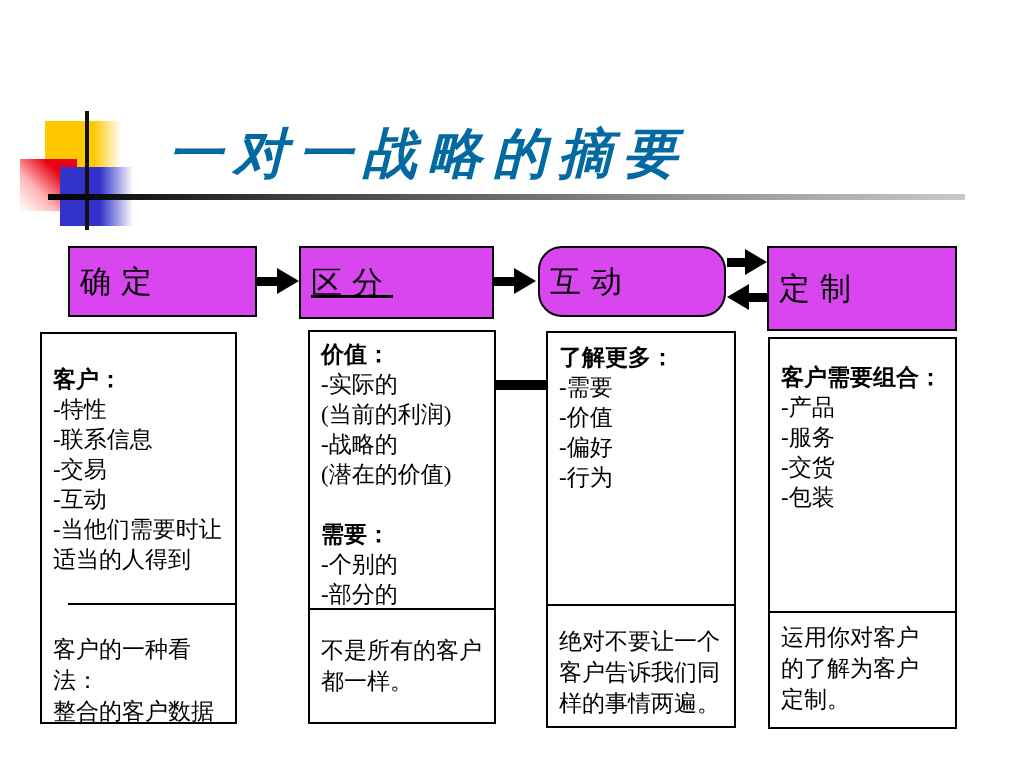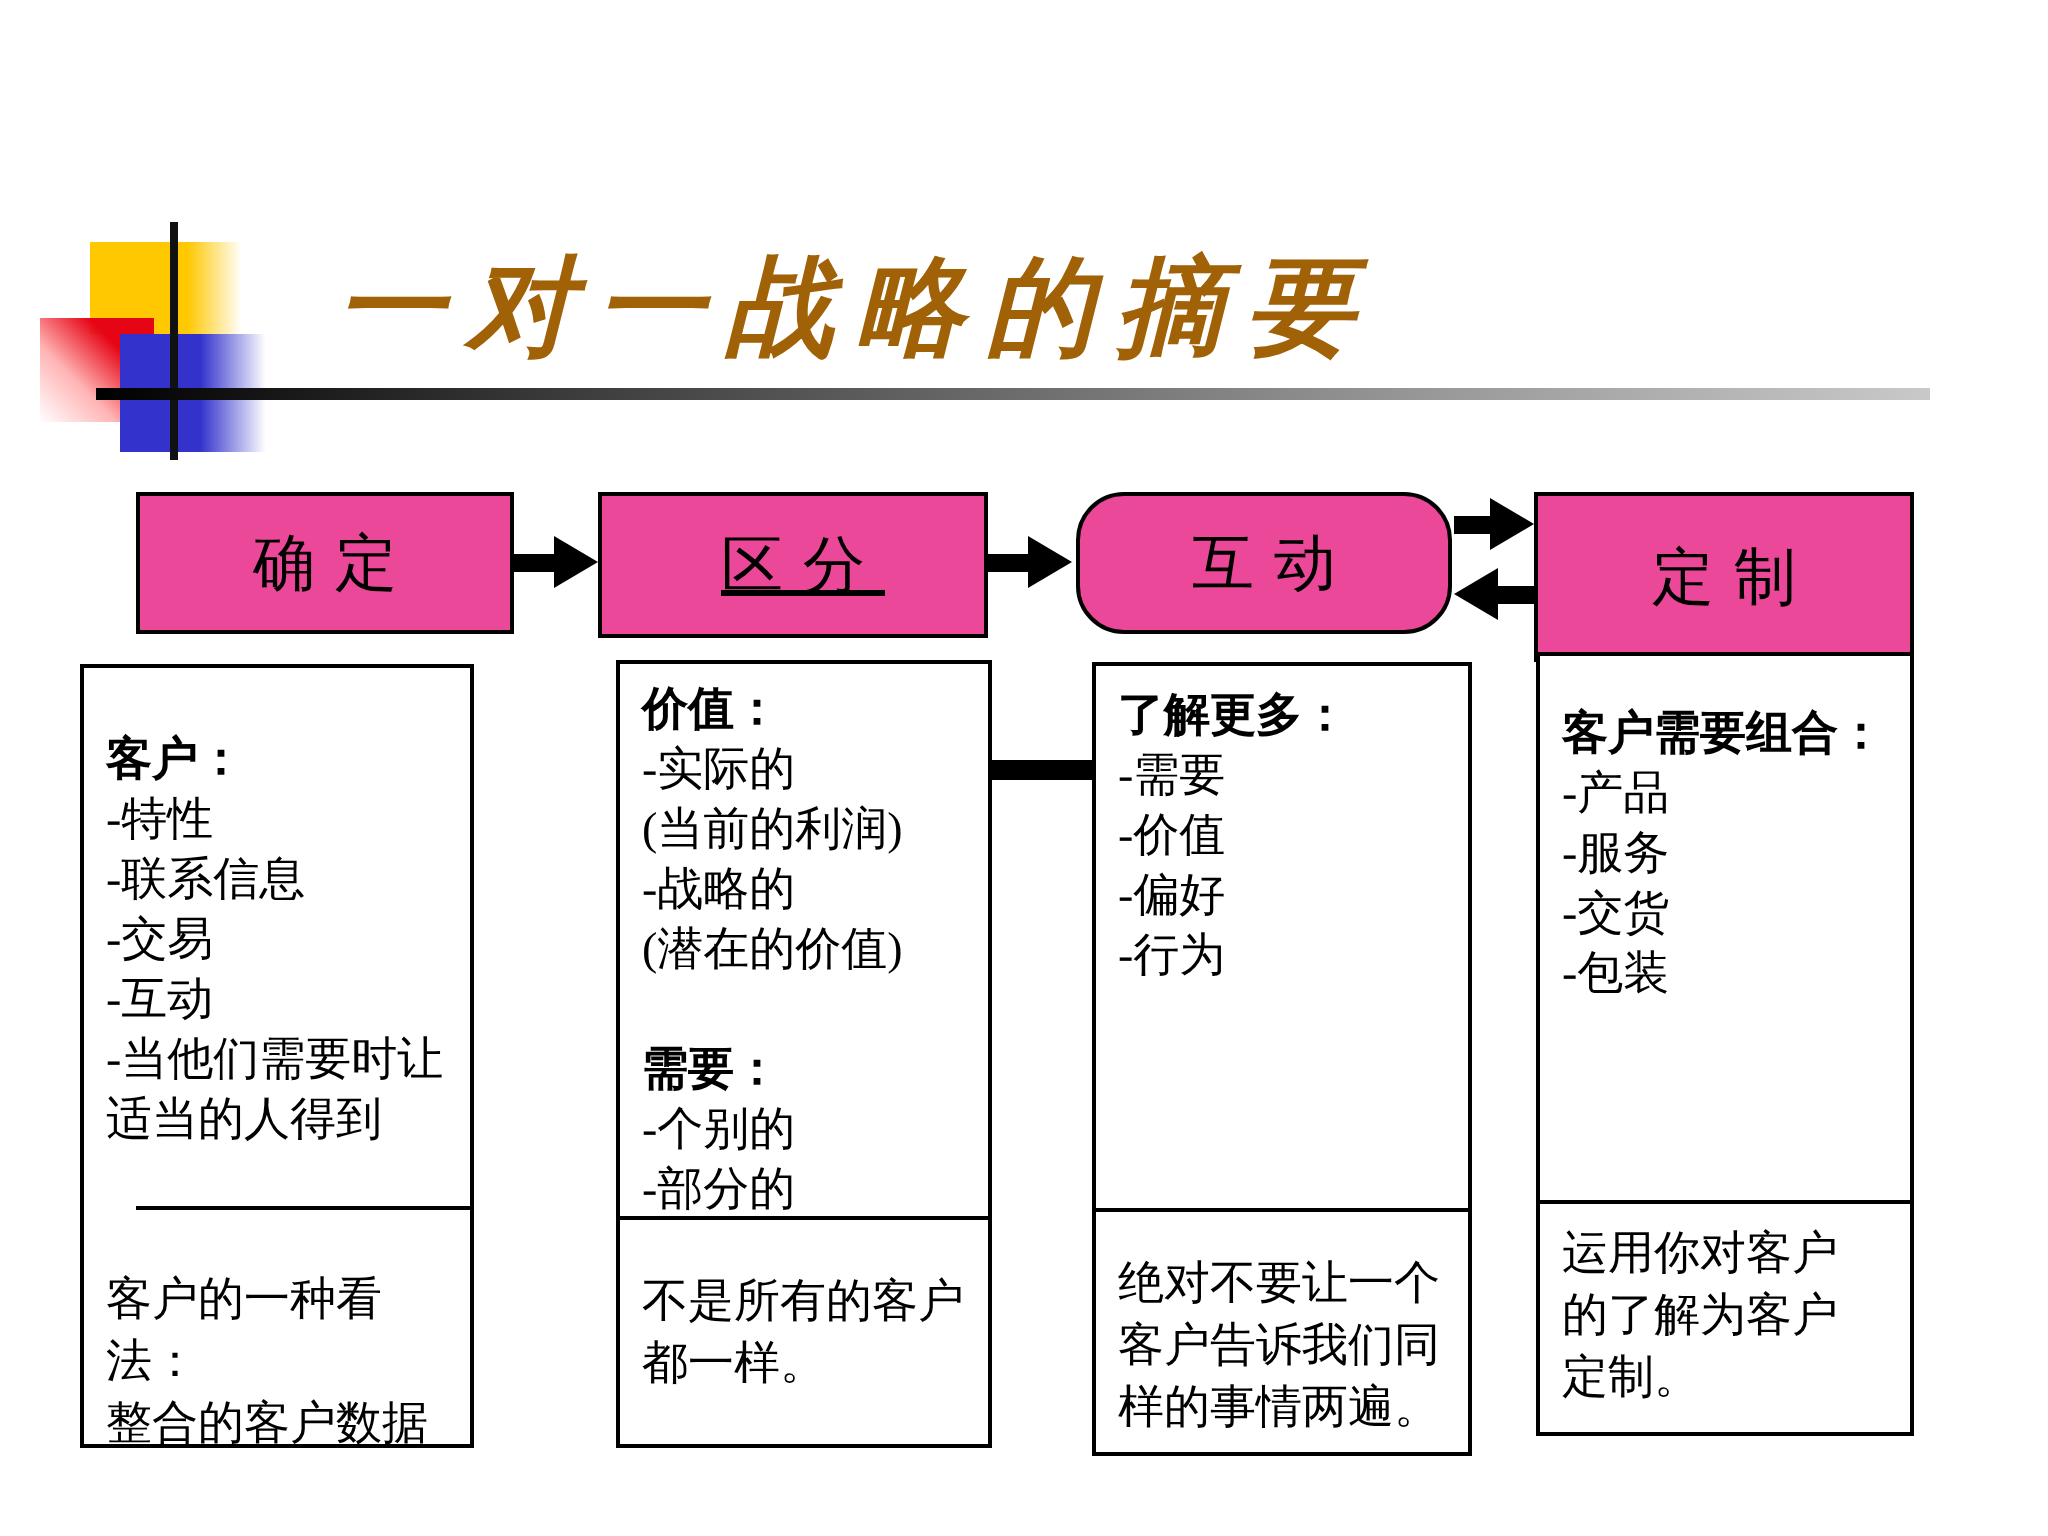--- a/index.html
+++ b/index.html
@@ -35,31 +35,31 @@
   .title-rule {
     left: 48px; top: 194px; width: 917px; height: 6px;
     background: linear-gradient(to right, #000000 0%, #3a3a3a 25%, #8a8a8a 65%, #c9c9c9 100%);
     z-index: 4;
   }
   .slide-title {
     left: 168px; top: 118px; width: 620px;
     margin: 0;
     font-size: 54px; font-weight: bold; font-style: italic;
     letter-spacing: 11px;
-    color: #a16207;
+    color: #0369a1;
     white-space: nowrap;
     z-index: 5;
   }
 
   
   .stage-box {
     border: 2px solid #000000;
-    background: #ec4899;
+    background: #d946ef;
     box-sizing: border-box;
-    display: flex; align-items: center; justify-content: center;
+    display: flex; align-items: center; justify-content: flex-start;
     font-size: 31px; letter-spacing: 10px;
     color: #000000;
     text-indent: 10px;
   }
   .sb1 { left: 68px;  top: 246px; width: 189px; height: 71px; }
   .sb2 { left: 299px; top: 246px; width: 195px; height: 73px; text-decoration: underline; }
   .sb3 { left: 538px; top: 246px; width: 188px; height: 71px; border-radius: 24px; }
   .sb4 { left: 767px; top: 246px; width: 190px; height: 85px; }
 
   
@@ -81,21 +81,21 @@
   
   .col {
     border: 2px solid #000000;
     background: #ffffff;
     box-sizing: border-box;
     font-size: 23px; line-height: 30px; color: #000000;
   }
   .c1 { left: 40px;  top: 332px; width: 197px; height: 392px; }
   .c2 { left: 308px; top: 330px; width: 188px; height: 394px; }
   .c3 { left: 546px; top: 331px; width: 190px; height: 397px; }
-  .c4 { left: 768px; top: 326px; width: 189px; height: 392px; }
+  .c4 { left: 768px; top: 337px; width: 189px; height: 392px; }
 
   .col .upper { position: absolute; left: 11px; right: 6px; top: 0; }
   .c1 .upper { padding-top: 31px; }
   .c2 .upper { padding-top: 8px; }
   .c3 .upper { padding-top: 10px; }
   .c4 .upper { padding-top: 24px; }
 
   .col-heading { font-weight: bold; }
   .spacer-line { height: 30px; }
 

